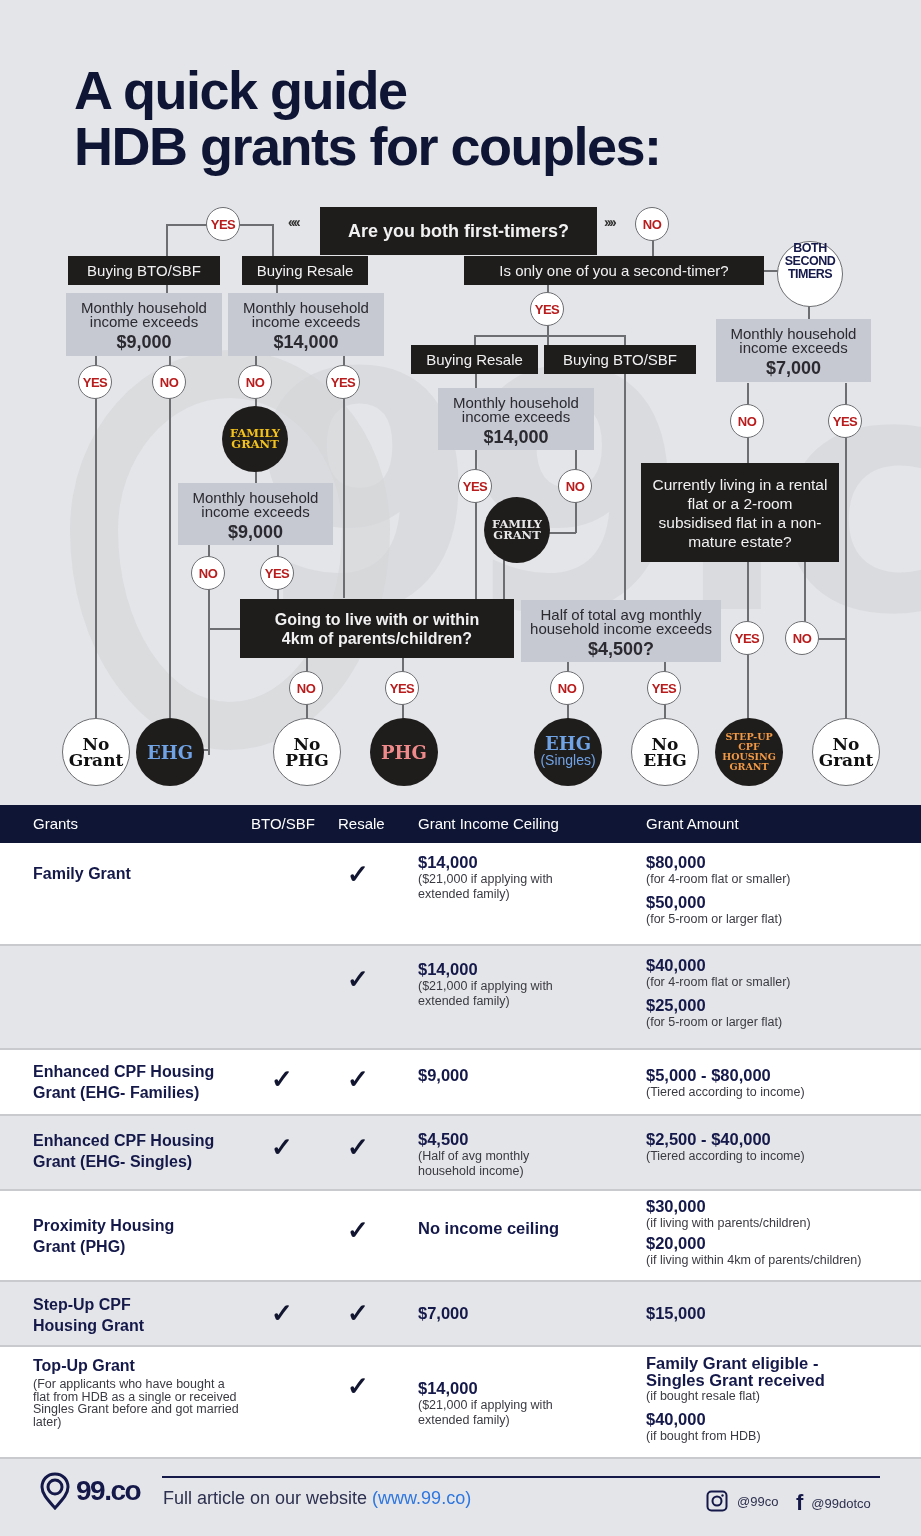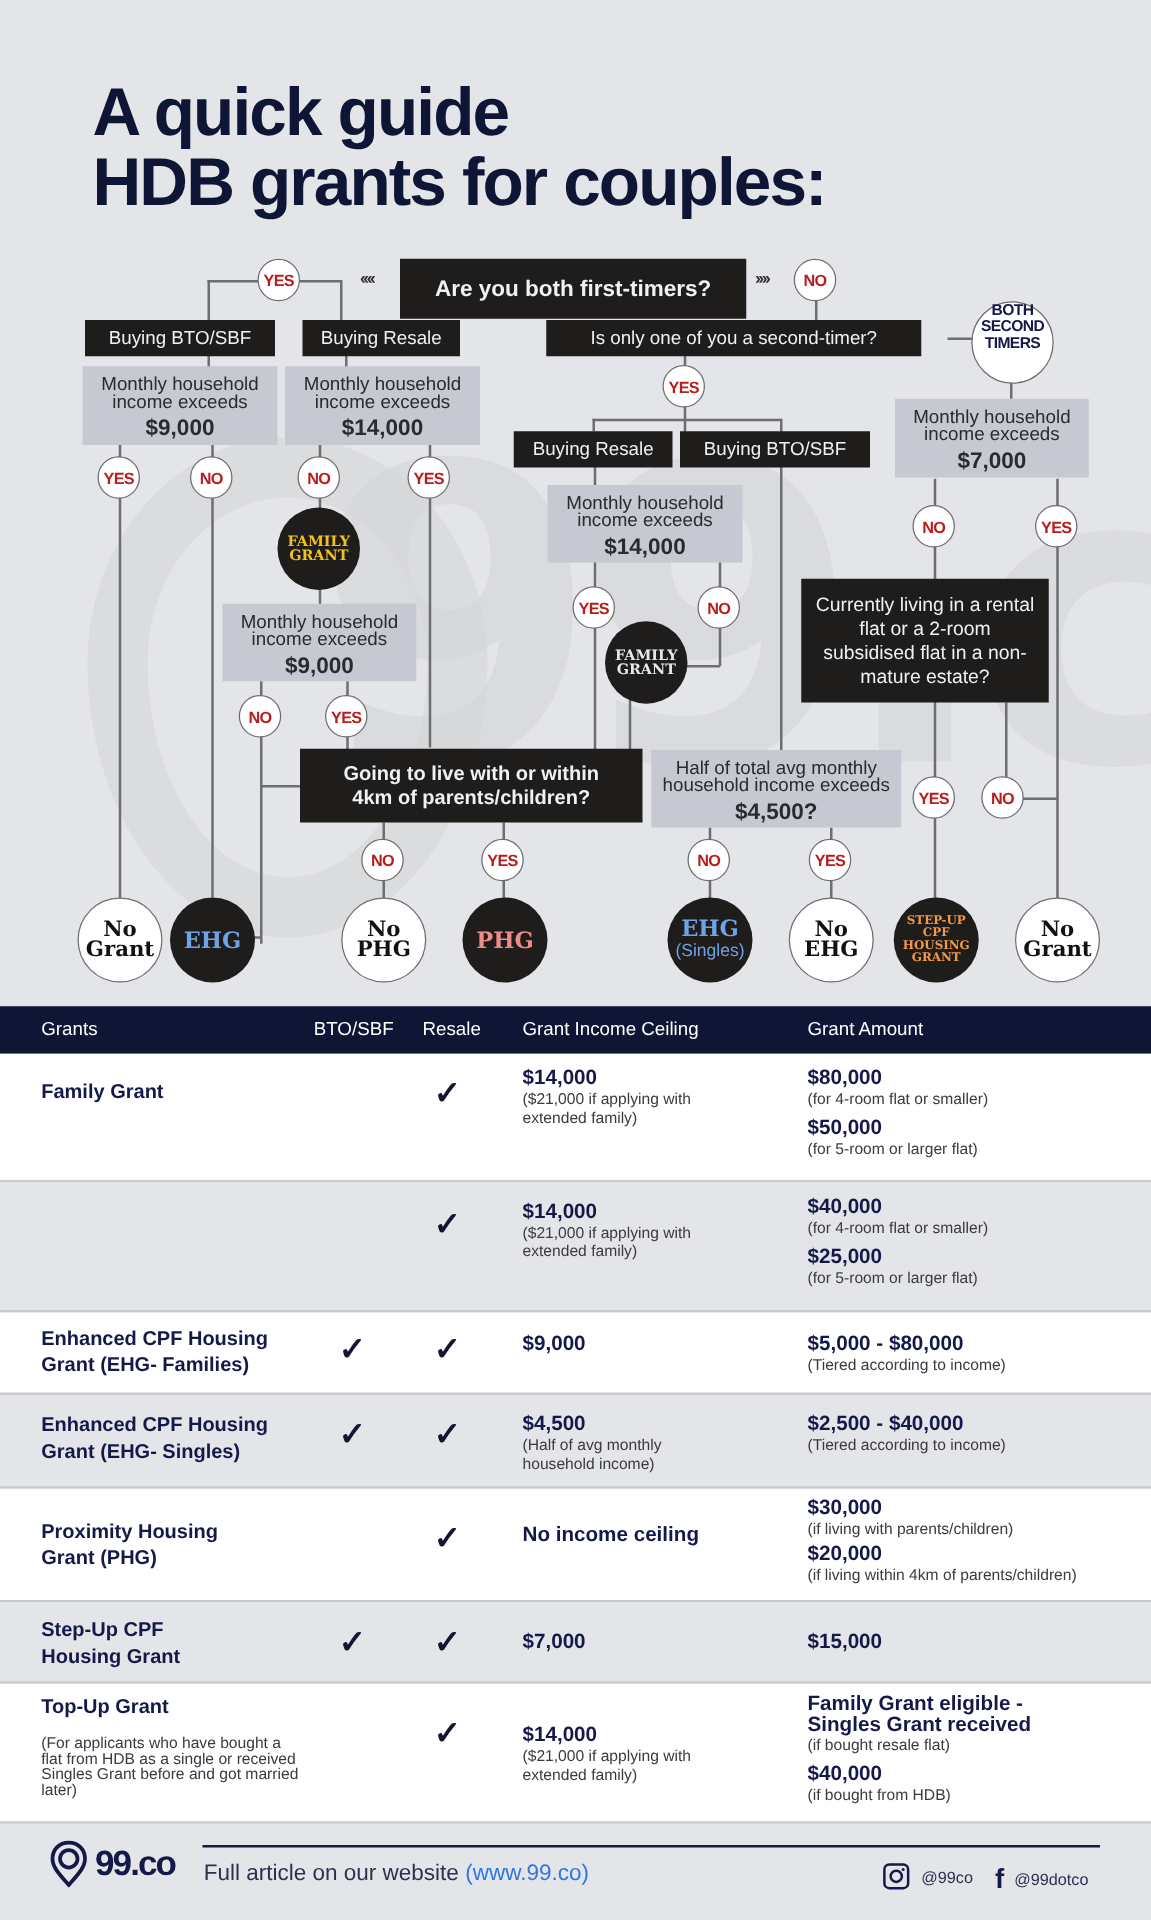--- a/index.html
+++ b/index.html
@@ -41,21 +41,21 @@
   .arrows { position: absolute; font-size: 14px; font-weight: bold; color: #333; letter-spacing: -2px; }
 
   
   .tbl { position: absolute; left: 0; top: 805px; width: 921px; }
   .thead { height: 38px; background: #0f1534; color: #fff; position: relative; font-size: 15px; }
   .thead span { position: absolute; top: 10px; }
   .trow { position: relative; border-bottom: 2px solid #c9cacd; }
   .trow.w { background: #ffffff; }
   .trow.g { background: #e4e5e8; }
   .c-name { position: absolute; left: 33px; font-weight: bold; font-size: 16px; line-height: 21px; color: #15194a; }
-  .c-name .sub { display: block; font-weight: normal; font-size: 12.5px; line-height: 12.5px; color: #3a3a42; margin-top: 12px; }
+  .c-name .sub { display: block; font-weight: normal; font-size: 12.5px; line-height: 12.5px; color: #3a3a42; margin-top: 2px; }
   .chk { position: absolute; font-size: 26px; color: #111530; font-weight: bold; line-height: 26px; }
   .c-ceil { position: absolute; left: 418px; width: 200px; }
   .c-amt { position: absolute; left: 646px; width: 260px; }
   .big { font-weight: bold; font-size: 16.5px; line-height: 19px; color: #15194a; display: block; }
   .note { font-size: 12.5px; line-height: 15px; color: #3a3a42; display: block; }
   .gap { height: 6px; display: block; }
 
   
   .footer { position: absolute; left: 0; top: 1460px; width: 921px; height: 76px; background: #e4e5e8; }
   .ft-line { position: absolute; left: 162px; top: 16px; width: 718px; height: 1.5px; background: #15194a; }
@@ -138,21 +138,21 @@
   <div class="yn" style="left:326px; top:365px;">YES</div>
 
   <div class="out dark" style="left:222px; top:406px; width:66px; height:66px; color:#f2c21b; font-size:11.5px; line-height:11px;">FAMILY GRANT</div>
   <div class="grey" style="left:178px; top:483px; width:155px; height:62px;">
     <span>Monthly household income exceeds</span>
     <span class="amt">$9,000</span>
   </div>
   <div class="yn" style="left:191px; top:556px;">NO</div>
   <div class="yn" style="left:260px; top:556px;">YES</div>
 
-  <div class="blk" style="left:437px; top:256px; width:300px; height:29px;">Is only one of you a second-timer?</div>
+  <div class="blk" style="left:464px; top:256px; width:300px; height:29px;">Is only one of you a second-timer?</div>
   <div class="yn big" style="left:777px; top:241px;">BOTH SECOND TIMERS</div>
   <div class="yn" style="left:530px; top:292px;">YES</div>
 
   <div class="blk" style="left:411px; top:345px; width:127px; height:29px;">Buying Resale</div>
   <div class="blk" style="left:544px; top:345px; width:152px; height:29px;">Buying BTO/SBF</div>
   <div class="grey" style="left:438px; top:388px; width:156px; height:62px;">
     <span>Monthly household income exceeds</span>
     <span class="amt">$14,000</span>
   </div>
   <div class="yn" style="left:458px; top:469px;">YES</div>

